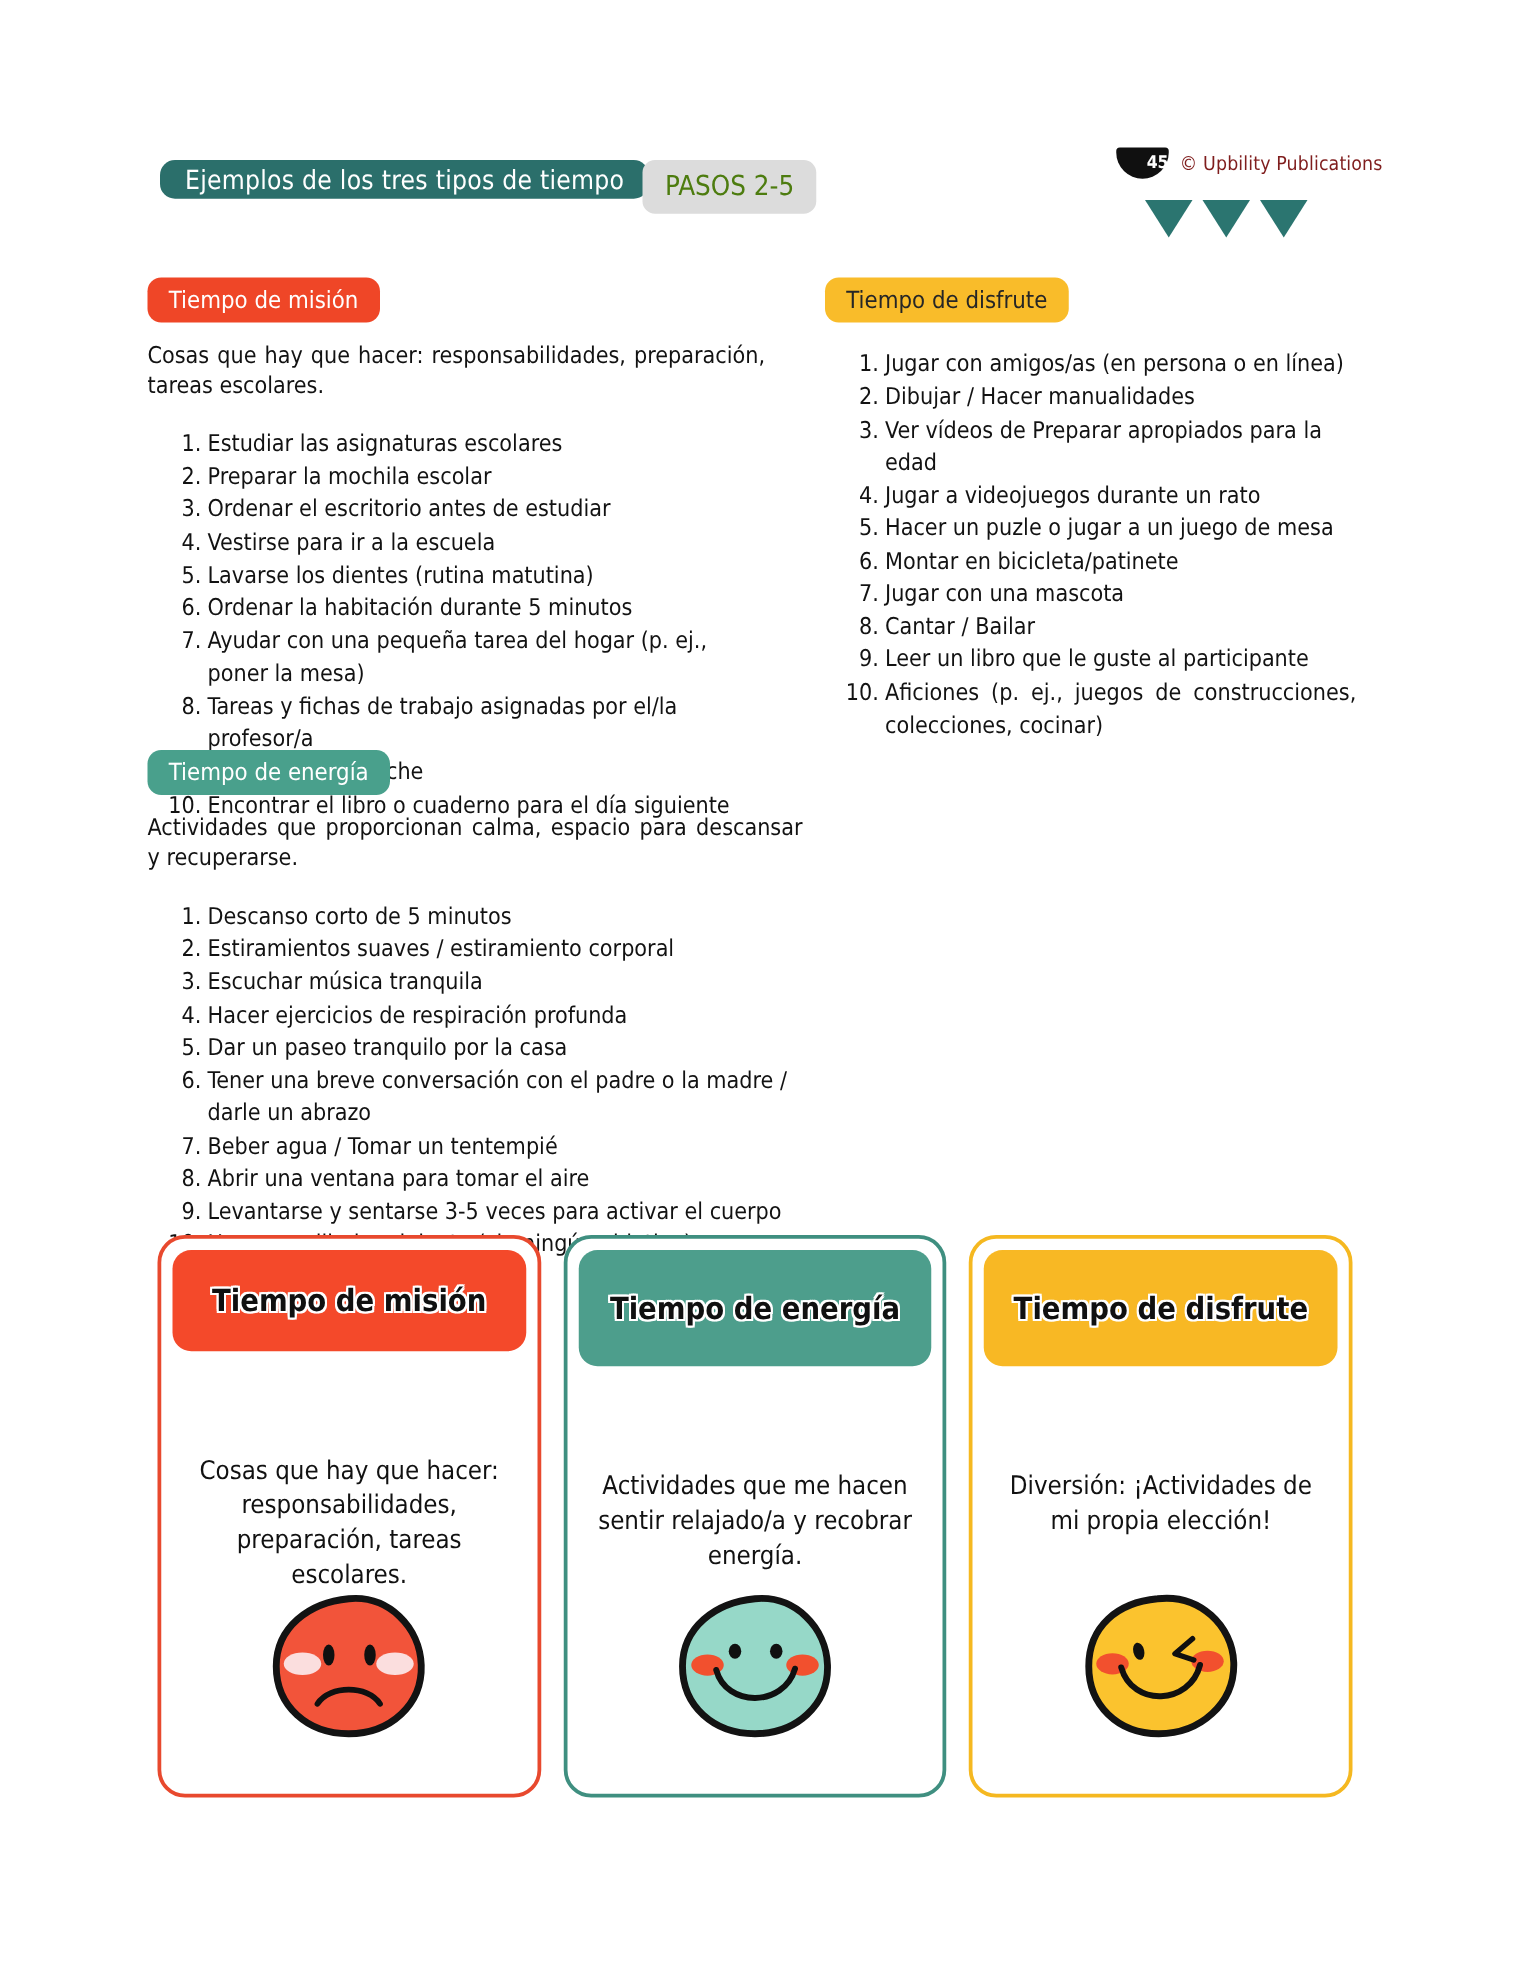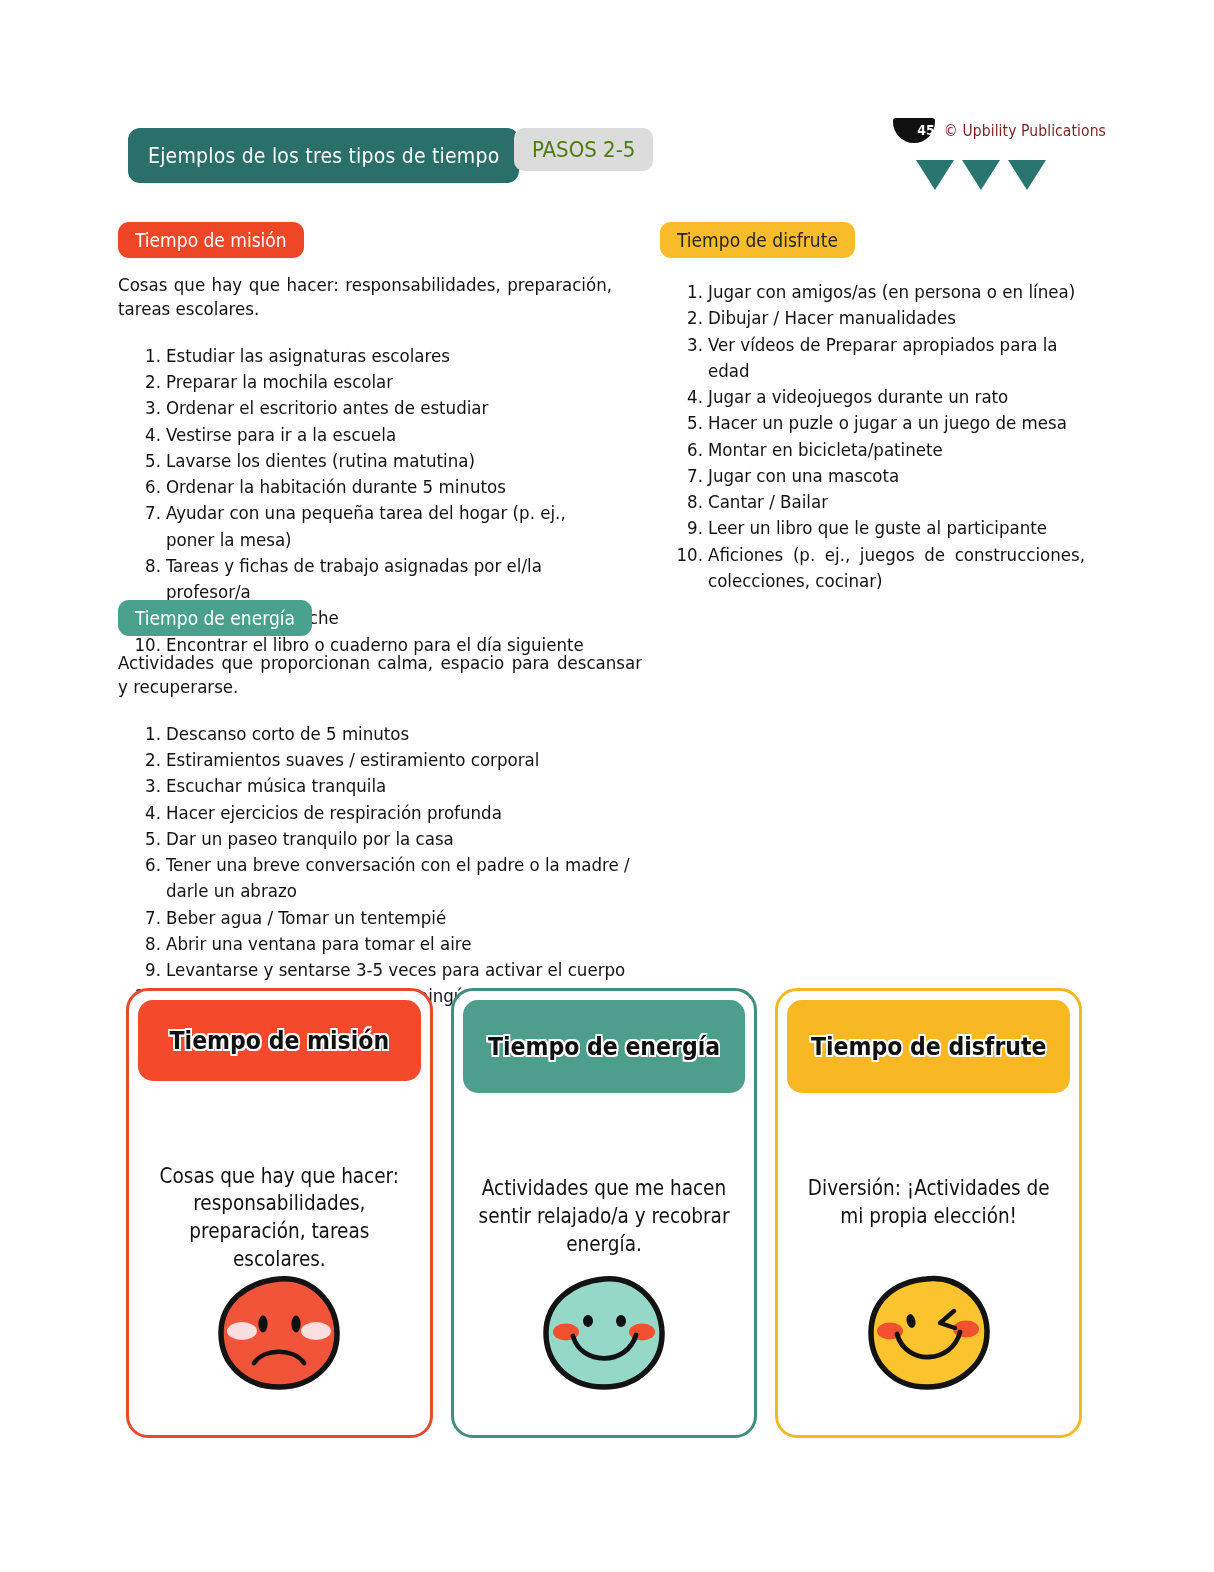--- a/index.html
+++ b/index.html
@@ -18,21 +18,21 @@
     width: 1214px;
     height: 1572px;
     background: #ffffff;
   }
 
   
   .header-title-pill {
     position: absolute;
     left: 128px;
     top: 128px;
-    height: 55px;
+    height: 31px;
     padding: 0 20px;
     background: #2b6f6b;
     border-radius: 12px;
     display: flex;
     align-items: center;
     color: #ffffff;
     font-size: 21px;
     letter-spacing: 0.2px;
     white-space: nowrap;
   }

